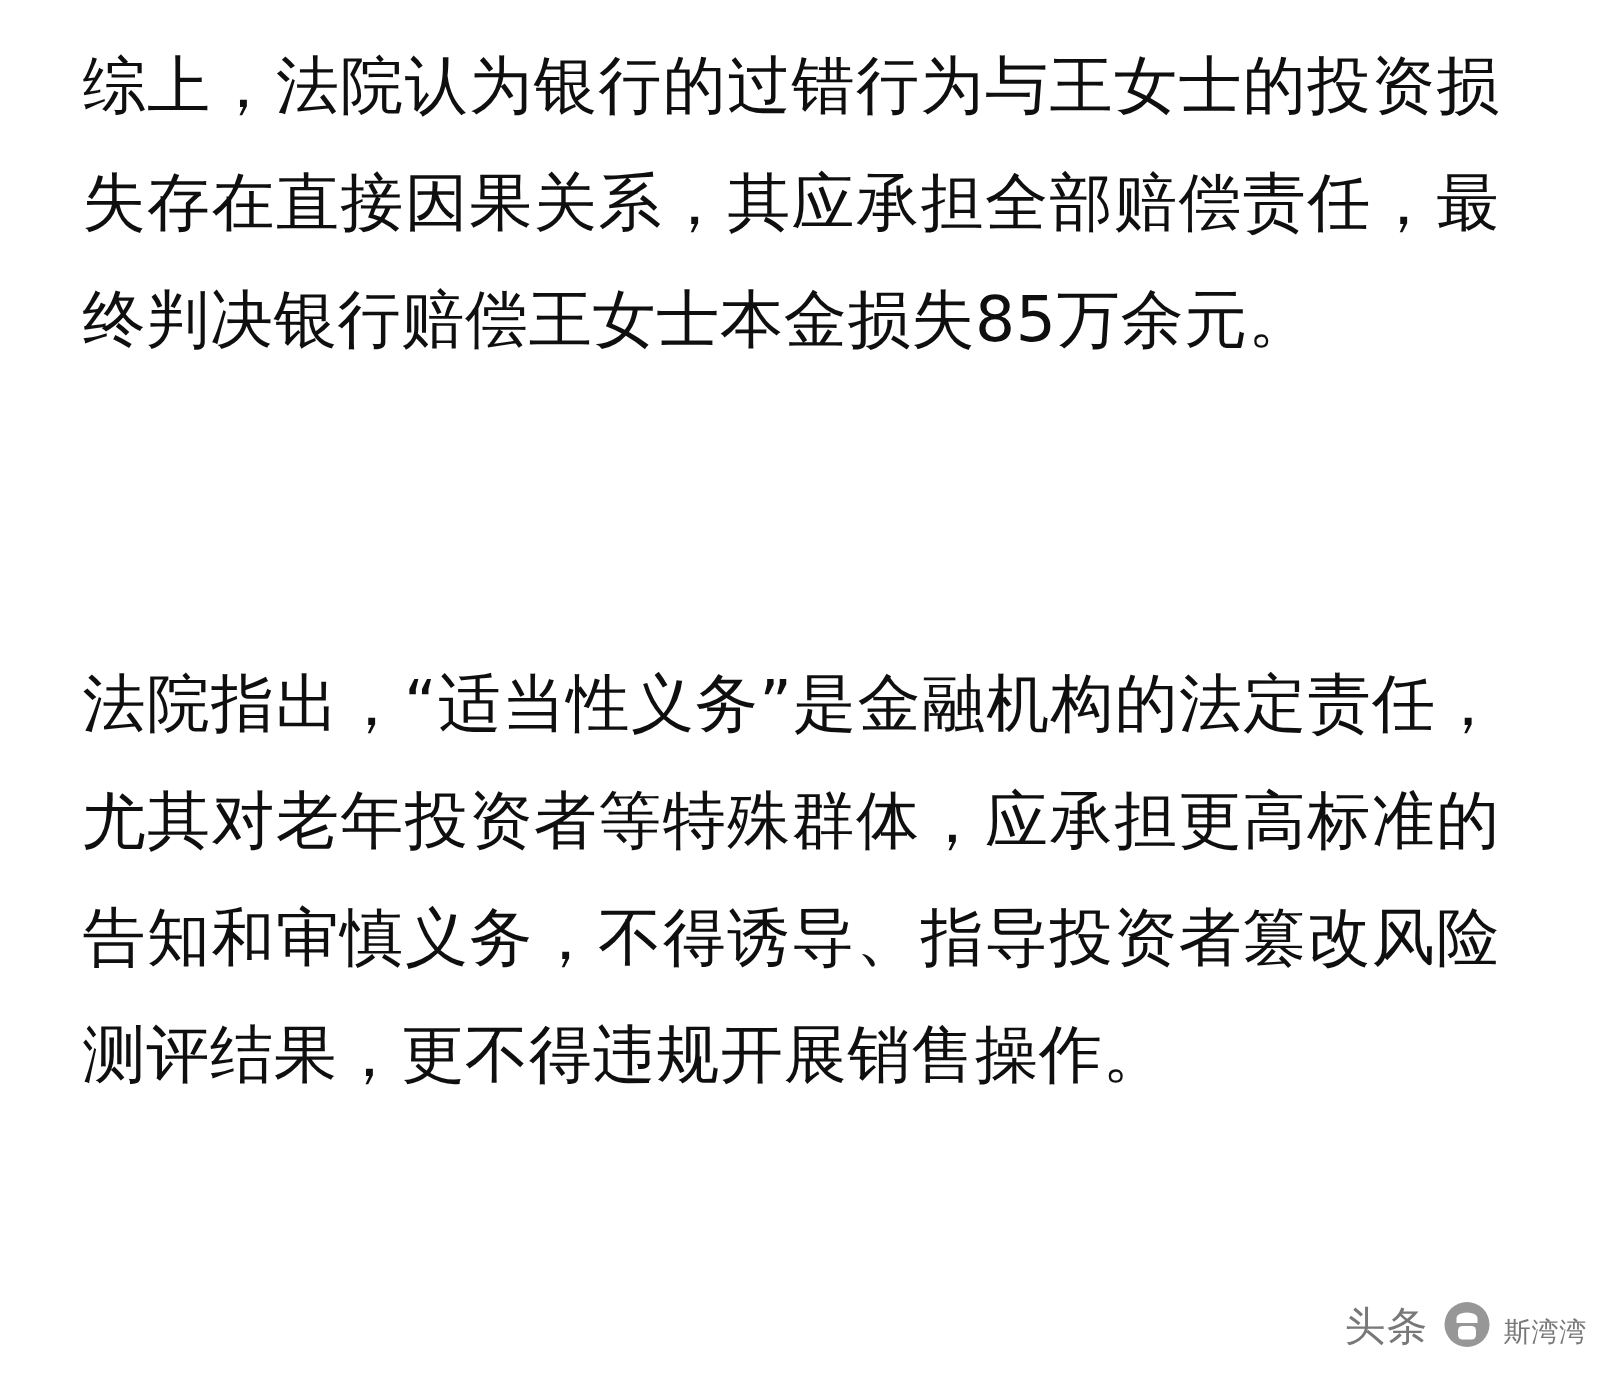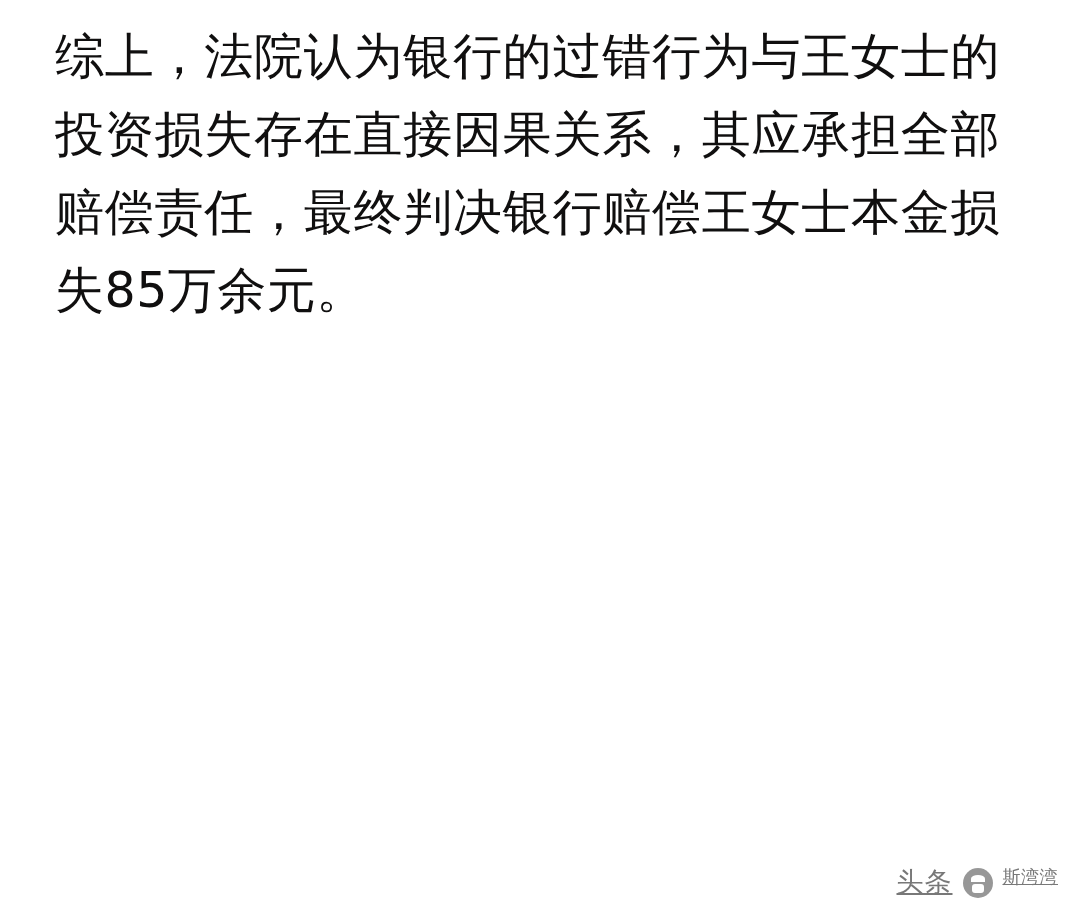--- a/index.html
+++ b/index.html
@@ -21,45 +21,44 @@
     inset: 0;
     background: #ffffff;
   }
   .article {
     position: absolute;
     left: 55px;
     top: 18px;
     width: 945px;
   }
   .para {
-    font-size: 49px;
+    font-size: 42px;
     line-height: 78px;
     letter-spacing: 0.5px;
     color: #100f0f;
     font-weight: 400;
     text-align: justify;
     text-justify: inter-ideograph;
     margin: 0;
     white-space: pre-wrap;
   }
   .gap {
     height: 178px;
   }
   .watermark {
     position: absolute;
     right: 22px;
     bottom: 18px;
     display: flex;
-    align-items: flex-start;
+    align-items: flex-end;
     gap: 10px;
     color: #6d6d6d;
     font-size: 27px;
     line-height: 1;
     opacity: 0.92;
-    text-decoration: underline;
   }
   .watermark .wm-brand {
     font-size: 27px;
     letter-spacing: 1px;
   }
   .wm-logo {
     width: 30px;
     height: 30px;
     border-radius: 50%;
     background: #8f8f8f;
@@ -93,20 +92,21 @@
   }
 </style>
 </head>
 <body>
 
 <div class="page">
 
   <div class="article">
     <p class="para">综上，法院认为银行的过错行为与王女士的投资损失存在直接因果关系，其应承担全部赔偿责任，最终判决银行赔偿王女士本金损失85万余元。</p>
     <div class="gap"></div>
+    <p class="para">法院指出，“适当性义务”是金融机构的法定责任，尤其对老年投资者等特殊群体，应承担更高标准的告知和审慎义务，不得诱导、指导投资者篡改风险测评结果，更不得违规开展销售操作。</p>
   </div>
 
   <div class="watermark">
     <span class="wm-brand">头条</span>
     <span class="wm-logo"></span>
     <span class="wm-name">斯湾湾</span>
   </div>
 
 </div>
 

